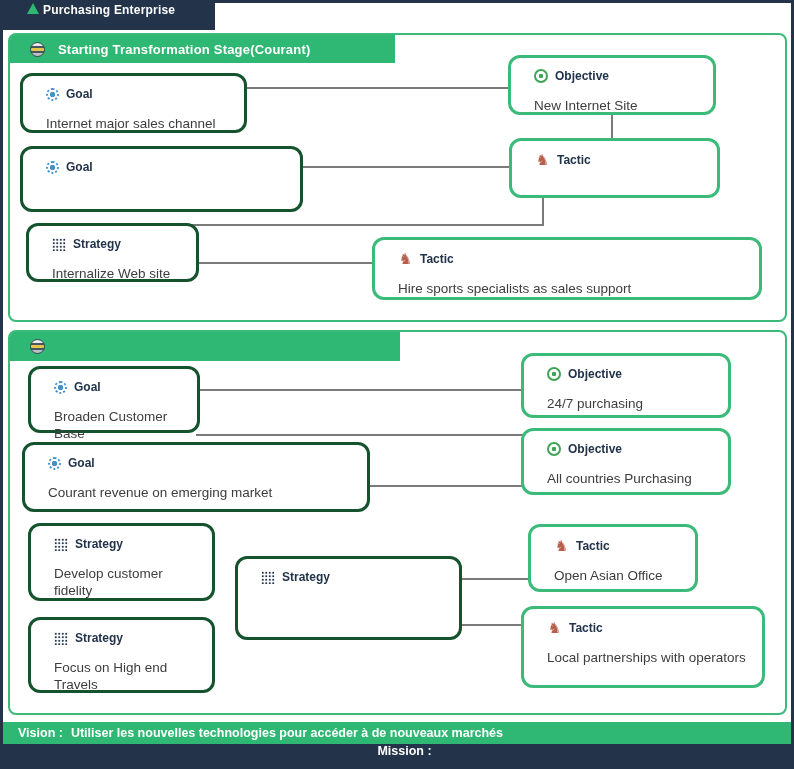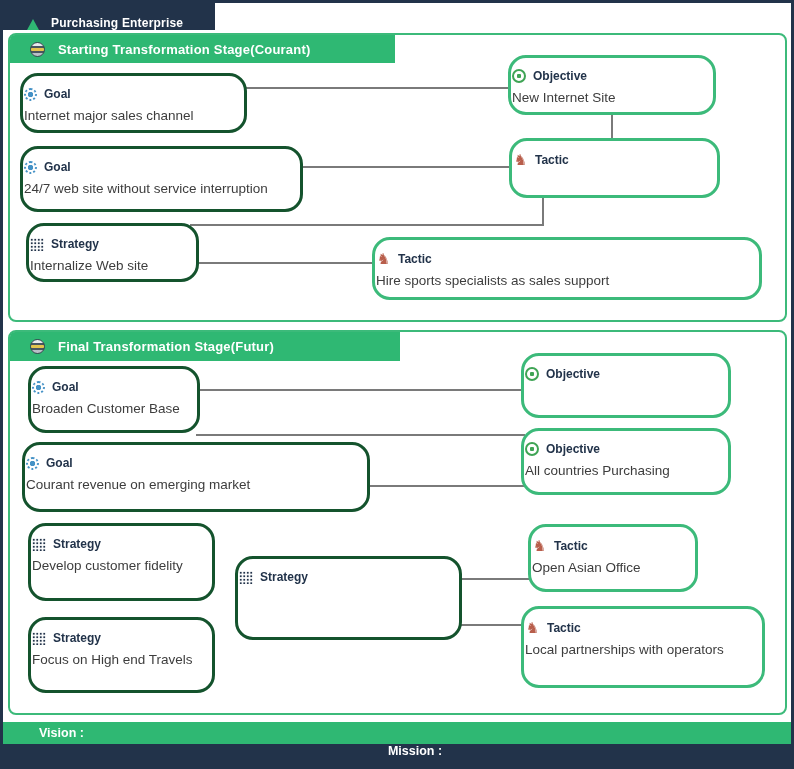--- a/index.html
+++ b/index.html
@@ -2,64 +2,64 @@
 <html><head>
 <meta charset="utf-8">
 <style>
   * { margin:0; padding:0; box-sizing:border-box; }
   body { font-family:"Liberation Sans", sans-serif; background:#fff; }
   .page { position:relative; width:794px; height:769px; background:#ffffff; overflow:hidden; }
   .outer-border { position:absolute; inset:0; border:3px solid #22334A; pointer-events:none; z-index:50; }
 
   
   .title-bar { position:absolute; left:3px; top:3px; width:212px; height:27px; background:#22334A;
-               display:flex; align-items:flex-end; gap:12px; padding-left:24px; z-index:10; }
+               display:flex; align-items:flex-start; gap:4px; padding-left:24px; z-index:10; }
   .title-bar .label { color:#ffffff; font-size:12px; font-weight:bold; letter-spacing:.2px; }
   .icon-enterprise { width:0; height:0; border-left:6px solid transparent; border-right:6px solid transparent;
                      border-bottom:11px solid #2FB873; position:relative; }
 
   
   .section { position:absolute; background:#ffffff; border:2px solid #3CBA7A; border-radius:8px; z-index:1; }
   .section-header { position:absolute; left:0; top:0; height:28px; background:#2FB873;
                     display:flex; align-items:center; gap:13px; padding-left:20px;
                     border-top-left-radius:5px; z-index:3; }
   .section-header .label { color:#ffffff; font-size:13px; font-weight:bold; letter-spacing:.2px; }
   .icon-stage { width:15px; height:15px; border-radius:50%; flex:0 0 auto;
                 background:linear-gradient(180deg,#e8ebee 0 22%,#4a5560 22% 40%,#e3c44d 40% 58%,#4a5560 58% 76%,#b9c0c7 76%);
                 border:1px solid #3a4550; }
 
   
-  .node { position:absolute; background:#ffffff; border-radius:18px; z-index:5;
-          padding:11px 12px 8px 1px; }
+  .node { position:absolute; background:#ffffff; border-radius:12px; z-index:5;
+          padding:11px 12px 8px 23px; }
   .node.navy  { border:3px solid #14532d; }
   .node.green { border:3px solid #3CBA7A; }
   .label-row { display:flex; align-items:center; gap:7px; }
   .node-label { font-size:12px; font-weight:bold; color:#22334A; }
-  .node-text  { margin-top:7px; font-size:13.5px; color:#3d3d3d; line-height:1.25; }
+  .node-text  { margin-top:15px; font-size:13.5px; color:#3d3d3d; line-height:1.25; }
 
   
   .icon { flex:0 0 auto; display:inline-block; }
   .icon-goal { width:13px; height:13px; border-radius:50%; border:2px dotted #4592C6;
                background:radial-gradient(circle,#4592C6 0 2.5px,transparent 3px); }
   .icon-strategy { width:14px; height:13px;
                    background-image:radial-gradient(circle,#22334A 1.1px,transparent 1.4px);
                    background-size:3.5px 3.5px; }
   .icon-objective { width:14px; height:14px; border-radius:50%; border:2px solid #3FA455;
                     background:radial-gradient(circle,#3FA455 0 2px,#ffffff 2.5px); }
   .icon-tactic { width:15px; height:15px; line-height:15px; text-align:center; }
   .icon-tactic::before { content:"♞"; font-size:15px; color:#B85E4B; }
 
   
   .conn { position:absolute; background:#7a7a7a; z-index:2; }
   .conn.h { height:2px; }
   .conn.v { width:2px; }
 
   
   .banner { position:absolute; left:3px; width:788px; height:22px; display:flex; align-items:center;
-            padding-left:36px; gap:8px; z-index:10; }
+            padding-left:15px; gap:8px; z-index:10; }
   .banner.vision  { background:#2FB873; }
   .banner.mission { background:#22334A;flex-direction:column; }
   .banner span { color:#ffffff; font-size:12.5px; font-weight:bold; }
 </style>
 </head>
 <body>
 
 <div class="page">
 
   <div class="title-bar">
@@ -87,21 +87,20 @@
       <span class="node-label">Goal</span>
     </div>
     <div class="node-text">Internet major sales channel</div>
   </div>
 
   <div class="node navy" style="left:20px; top:146px; width:283px; height:66px;">
     <div class="label-row">
       <span class="icon icon-goal"></span>
       <span class="node-label">Goal</span>
     </div>
-    <div class="node-text">24/7 web site without service interruption</div>
   </div>
 
   <div class="node navy" style="left:26px; top:223px; width:173px; height:59px;">
     <div class="label-row">
       <span class="icon icon-strategy"></span>
       <span class="node-label">Strategy</span>
     </div>
     <div class="node-text">Internalize Web site</div>
   </div>
 
@@ -124,21 +123,20 @@
     <div class="label-row">
       <span class="icon icon-tactic"></span>
       <span class="node-label">Tactic</span>
     </div>
     <div class="node-text">Hire sports specialists as sales support</div>
   </div>
 
   <div class="section" style="left:8px; top:330px; width:779px; height:385px;">
     <div class="section-header" style="width:390px; height:29px;">
       <span class="icon icon-stage"></span>
-      <span class="label">Final Transformation Stage(Futur)</span>
     </div>
   </div>
 
   <div class="conn h" style="left:195px; top:389px; width:330px;"></div>
   <div class="conn h" style="left:196px; top:434px; width:329px;"></div>
   <div class="conn h" style="left:363px; top:485px; width:162px;"></div>
   <div class="conn h" style="left:456px; top:578px; width:76px;"></div>
   <div class="conn h" style="left:456px; top:624px; width:69px;"></div>
 
   <div class="node navy" style="left:28px; top:366px; width:172px; height:67px;">
@@ -178,20 +176,21 @@
       <span class="node-label">Strategy</span>
     </div>
     <div class="node-text">Focus on High end Travels</div>
   </div>
 
   <div class="node green" style="left:521px; top:353px; width:210px; height:65px;">
     <div class="label-row">
       <span class="icon icon-objective"></span>
       <span class="node-label">Objective</span>
     </div>
+    <div class="node-text">24/7 purchasing</div>
   </div>
 
   <div class="node green" style="left:521px; top:428px; width:210px; height:67px;">
     <div class="label-row">
       <span class="icon icon-objective"></span>
       <span class="node-label">Objective</span>
     </div>
     <div class="node-text">All countries Purchasing</div>
   </div>
 
@@ -206,19 +205,20 @@
   <div class="node green" style="left:521px; top:606px; width:244px; height:82px;">
     <div class="label-row">
       <span class="icon icon-tactic"></span>
       <span class="node-label">Tactic</span>
     </div>
     <div class="node-text">Local partnerships with operators</div>
   </div>
 
   <div class="banner vision" style="top:722px;">
     <span>Vision :</span>
+    <span>Utiliser les nouvelles technologies pour accéder à de nouveaux marchés</span>
   </div>
   <div class="banner mission" style="top:744px;">
     <span>Mission :</span>
   </div>
 
   <div class="outer-border"></div>
 </div>
 
 </body></html>

